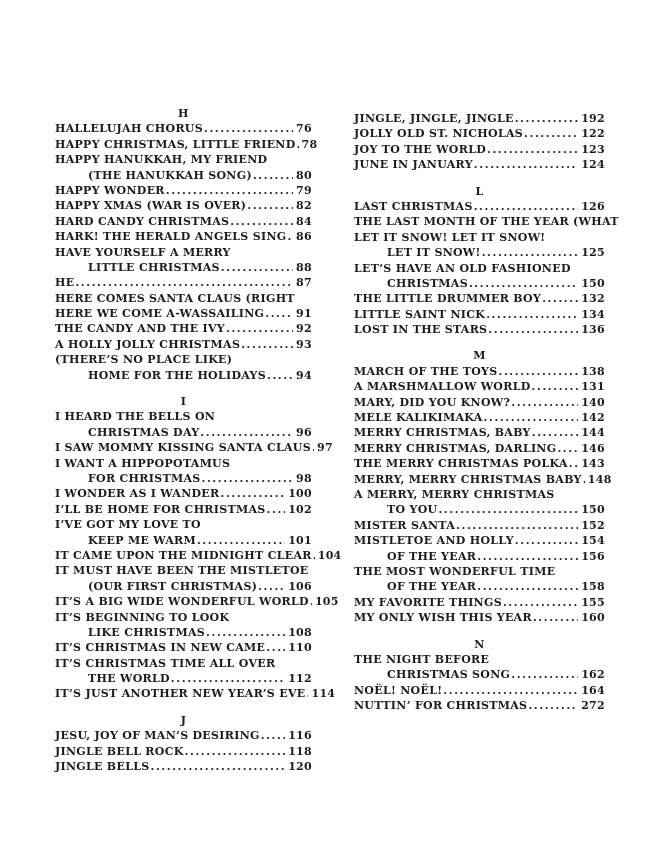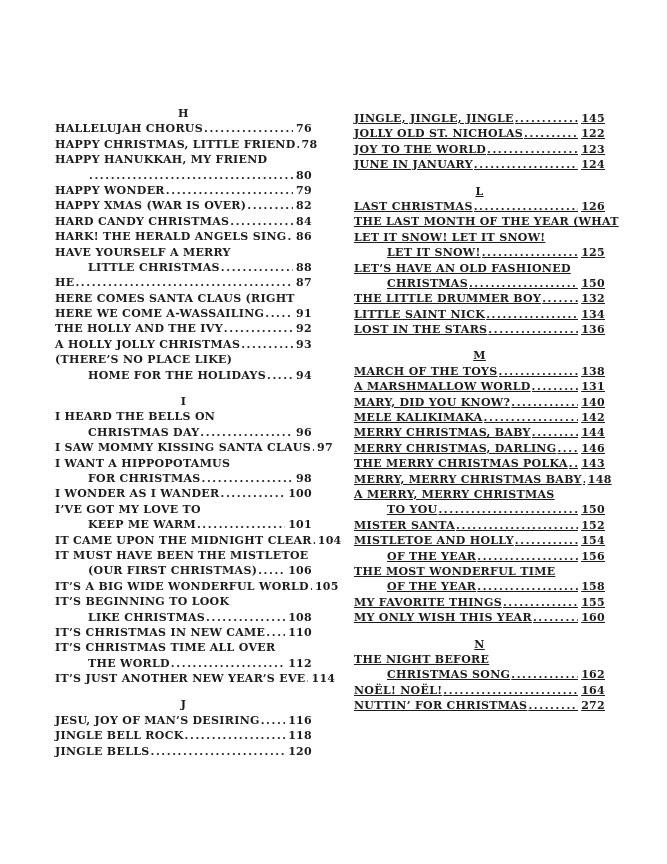--- a/index.html
+++ b/index.html
@@ -21,21 +21,21 @@
     top: 106px;
     left: 55px;
     display: flex;
     gap: 42px;
   }
   .col {
     display: flex;
     flex-direction: column;
   }
   .col-left  { width: 257px; }
-  .col-right { width: 251px; padding-top: 5px; text-decoration: underline; }
+  .col-right { width: 251px; padding-top: 5px; }
 
   .heading {
     text-align: center;
     font-size: 11px;
     font-weight: bold;
     letter-spacing: 0.5px;
     line-height: 15.4px;
     height: 15.4px;
     margin-top: 11px;
   }
@@ -89,20 +89,21 @@
         </div>
         <div class="row">
           <span class="title">HAPPY CHRISTMAS, LITTLE FRIEND</span>
           <span class="leader"></span>
           <span class="pnum">78</span>
         </div>
         <div class="row">
           <span class="title">HAPPY HANUKKAH, MY FRIEND</span>
         </div>
         <div class="row indent">
+          <span class="title">(THE HANUKKAH SONG)</span>
           <span class="leader"></span>
           <span class="pnum">80</span>
         </div>
         <div class="row">
           <span class="title">HAPPY WONDER</span>
           <span class="leader"></span>
           <span class="pnum">79</span>
         </div>
         <div class="row">
           <span class="title">HAPPY XMAS (WAR IS OVER)</span>
@@ -134,21 +135,21 @@
         </div>
         <div class="row">
           <span class="title">HERE COMES SANTA CLAUS (RIGHT</span>
         </div>
         <div class="row">
           <span class="title">HERE WE COME A-WASSAILING</span>
           <span class="leader"></span>
           <span class="pnum">91</span>
         </div>
         <div class="row">
-          <span class="title">THE HOLLY AND THE IVY</span>
+          <span class="title">THE CANDY AND THE IVY</span>
           <span class="leader"></span>
           <span class="pnum">92</span>
         </div>
         <div class="row">
           <span class="title">A HOLLY JOLLY CHRISTMAS</span>
           <span class="leader"></span>
           <span class="pnum">93</span>
         </div>
         <div class="row">
           <span class="title">(THERE’S NO PLACE LIKE)</span>
@@ -177,20 +178,25 @@
         </div>
         <div class="row indent">
           <span class="title">FOR CHRISTMAS</span>
           <span class="leader"></span>
           <span class="pnum">98</span>
         </div>
         <div class="row">
           <span class="title">I WONDER AS I WANDER</span>
           <span class="leader"></span>
           <span class="pnum">100</span>
+        </div>
+        <div class="row">
+          <span class="title">I’LL BE HOME FOR CHRISTMAS</span>
+          <span class="leader"></span>
+          <span class="pnum">102</span>
         </div>
         <div class="row">
           <span class="title">I’VE GOT MY LOVE TO</span>
         </div>
         <div class="row indent">
           <span class="title">KEEP ME WARM</span>
           <span class="leader"></span>
           <span class="pnum">101</span>
         </div>
         <div class="row">
@@ -251,21 +257,21 @@
         <div class="row">
           <span class="title">JINGLE BELLS</span>
           <span class="leader"></span>
           <span class="pnum">120</span>
         </div>
       </div>
     <div class="col col-right" id="col-1">
         <div class="row">
           <span class="title">JINGLE, JINGLE, JINGLE</span>
           <span class="leader"></span>
-          <span class="pnum">145</span>
+          <span class="pnum">192</span>
         </div>
         <div class="row">
           <span class="title">JOLLY OLD ST. NICHOLAS</span>
           <span class="leader"></span>
           <span class="pnum">122</span>
         </div>
         <div class="row">
           <span class="title">JOY TO THE WORLD</span>
           <span class="leader"></span>
           <span class="pnum">123</span>

